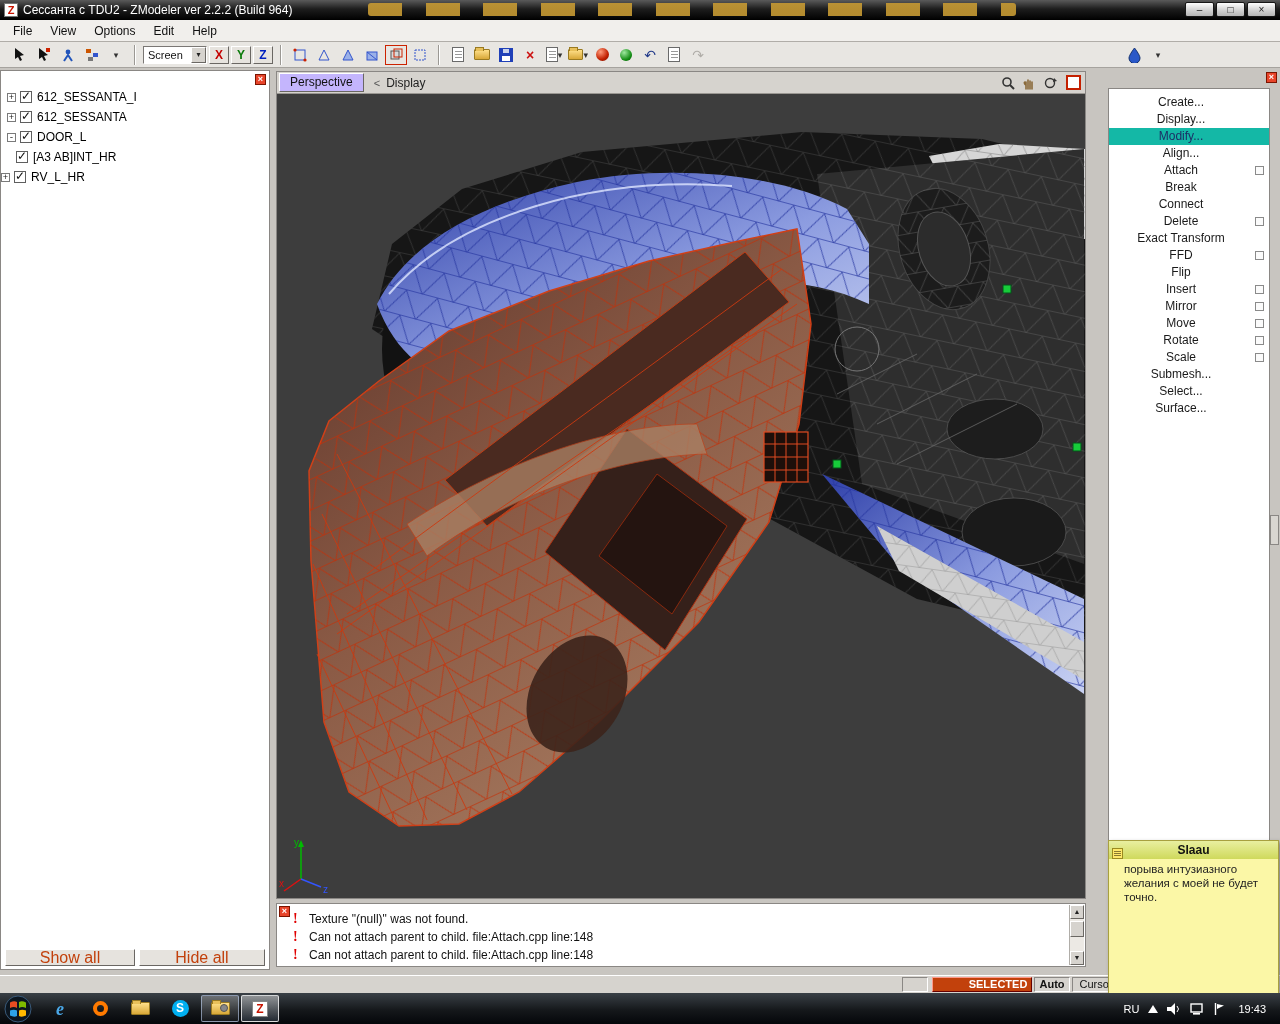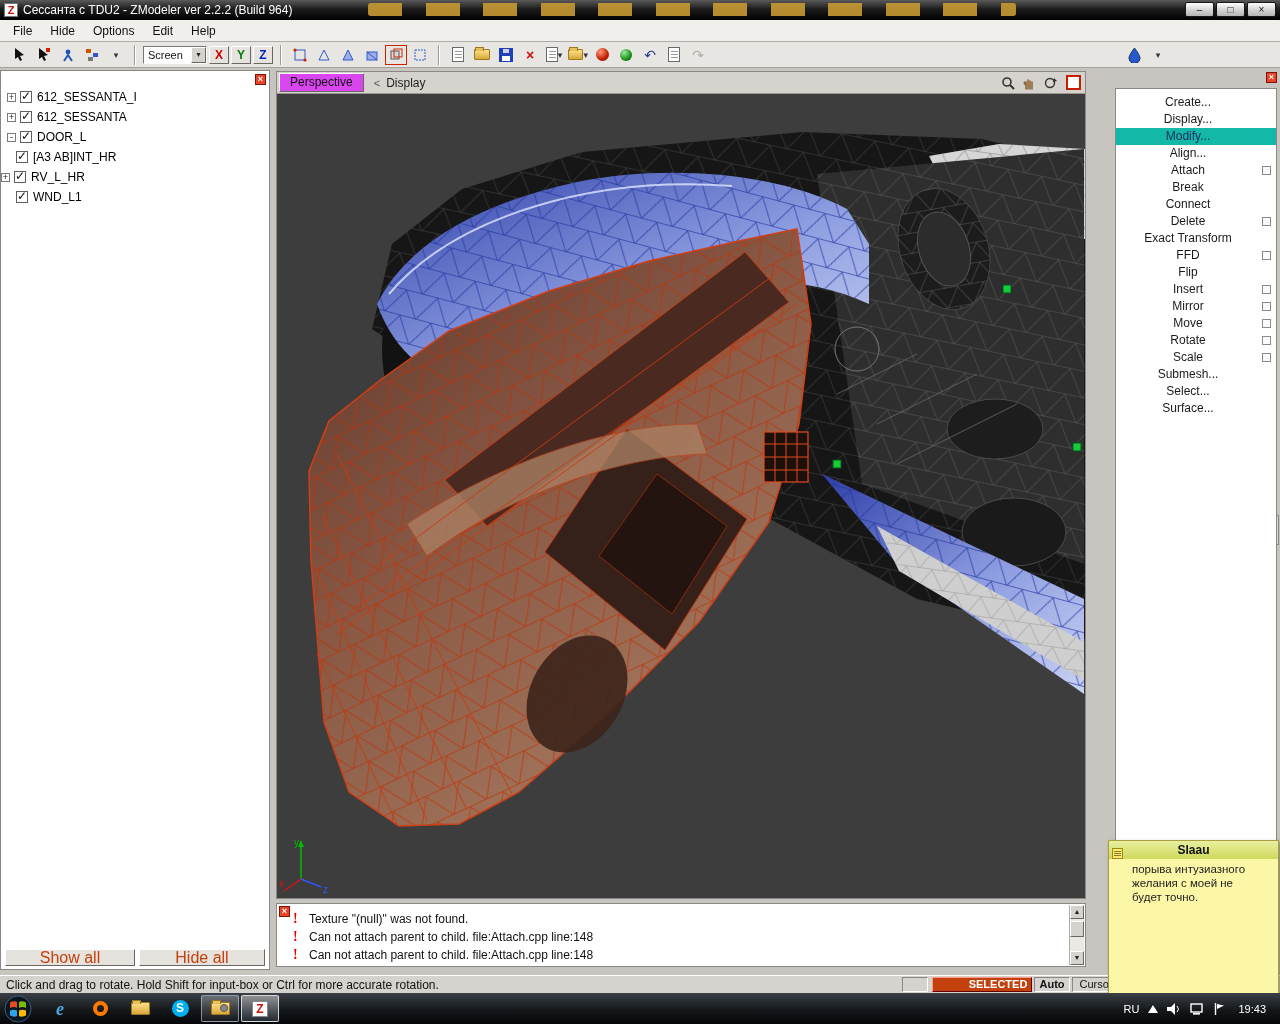--- a/index.html
+++ b/index.html
@@ -66,33 +66,33 @@
   .sel .rowband { background:#7f7f7f; color:#fff; }
   .cb { width:12px; height:12px; border:1px solid #5f5f5f; background:#fff; margin-right:5px; position:relative; flex:none; }
   .cb.checked::after { content:"✓"; position:absolute; left:0; top:-3px; font-size:12px; color:#111; }
   .panel-btn { position:absolute; bottom:3px; height:17px; background:#e6e3de; border:1px solid;
     border-color:#fff #6a6763 #6a6763 #fff; font-size:16px; text-align:center; line-height:15px; color:#c2410c; }
 
   
   .viewport { position:absolute; left:276px; top:71px; width:810px; height:828px; border:1px solid #8a8784; background:#3d3d3d; }
   .vp-header { position:absolute; left:0; top:0; width:100%; height:22px; background:#d6d3ce; border-bottom:1px solid #9a9792;
     display:flex; align-items:center; }
-  .vp-tab { height:19px; margin-left:2px; padding:0 10px; background:#d946ef; border:1px solid;
+  .vp-tab { height:19px; margin-left:2px; padding:0 10px; background:#c4b5fd; border:1px solid;
     border-color:#fff #6a6763 #6a6763 #fff; font-size:12px; line-height:17px; color:#111; }
   .vp-back { font-size:11px; color:#555; margin:0 6px 0 10px; }
   .vp-mode { font-size:12px; color:#222; }
   .vp-icons { position:absolute; right:26px; top:2px; display:flex; gap:3px; }
   .vp-ic { width:18px; height:18px; display:flex; align-items:center; justify-content:center; }
   .vp-max { position:absolute; right:4px; top:3px; width:15px; height:15px; background:#fff; border:2px solid #c42000; }
   .vp-canvas { position:absolute; left:0; top:22px; width:808px; height:805px; }
   .vp-canvas svg { display:block; width:100%; height:100%; }
 
   
   .right-panel { position:absolute; left:1108px; top:88px; width:162px; height:811px; background:#fff;
-    border:1px solid #8a8784; z-index:10;margin-left:7px; }
+    border:1px solid #8a8784; z-index:10; }
   .rp-item { position:relative; height:17px; line-height:17px; font-size:12px; color:#1a1a1a; text-align:center;
     padding:0 20px 0 4px; }
   .rp-item.hl { background:#14b8a6; color:#1c2f66; }
   .rp-cb { position:absolute; right:5px; top:4px; width:9px; height:9px; border:1px solid #8a8a8a; background:#fbfbfb; }
   .rthumb { position:absolute; left:1270px; top:515px; width:9px; height:30px; background:#d9d6d1; border:1px solid #8a8784; }
 
   
   .log-panel { position:absolute; left:276px; top:903px; width:810px; height:64px; background:#fff; border:1px solid #8a8784; }
   .log-rows { position:absolute; left:0; top:6px; right:18px; }
   .log-row { display:flex; align-items:center; height:18px; font-size:12px; color:#111; padding-left:16px; gap:10px; }
@@ -111,21 +111,21 @@
   .scell.modebadge { background:#c2410c; color:#fff; font-weight:bold; border-color:#ff9a8a #600 #600 #ff9a8a;padding-left:32px; }
   .scell.autoc { font-weight:bold; }
 
   
   .note { position:absolute; left:1108px; top:840px; width:171px; height:154px; z-index:40;
     border:1px solid #a8a040; box-shadow:2px 2px 4px rgba(0,0,0,.35); }
   .note-head { height:18px; background:linear-gradient(#e9efa0,#cfd95c); display:flex; align-items:flex-end; position:relative; }
   .note-ico { width:11px; height:11px; margin-left:3px; background:#ffe86a; border:1px solid #9a8a20; position:relative; }
   .note-ico::after { content:""; position:absolute; left:1px; top:2px; width:7px; height:1px; background:#8a7a30; box-shadow:0 2px 0 #8a7a30,0 4px 0 #8a7a30; }
   .note-title { flex:1; text-align:center; font:bold 12px/18px "Liberation Sans",sans-serif; color:#111; margin-right:14px; }
-  .note-body { height:134px; background:#fbf7a6; padding:3px 23px; font-size:11.5px; color:#222; line-height:14px; }
+  .note-body { height:134px; background:#fbf7a6; padding:3px 15px; font-size:11.5px; color:#222; line-height:14px; }
 
   
   .taskbar { position:absolute; left:0; top:993px; width:1280px; height:31px; z-index:50;
     background:linear-gradient(#3a4046,#15181b 55%,#04060a); display:flex; align-items:center; }
   .orb { width:28px; height:28px; margin:0 8px 0 4px; }
   .tico { width:38px; height:27px; margin:0 1px; border-radius:2px; display:flex; align-items:center; justify-content:center; }
   .tico.open { border:1px solid rgba(200,220,255,.55); background:linear-gradient(rgba(255,255,255,.28),rgba(255,255,255,.06)); }
   .tico.active { border:1px solid rgba(255,255,255,.75); background:linear-gradient(rgba(255,255,255,.45),rgba(160,190,220,.18)); }
   .ie-e { color:#4aa8e8; font:bold italic 18px/18px "Liberation Serif",serif; }
   .oring { width:15px; height:15px; border-radius:50%; border:4px solid #ff7a00; }
@@ -147,21 +147,21 @@
     <div class="glass-chips"></div>
     <div class="winbtns">
       <div class="winbtn">–</div>
       <div class="winbtn">□</div>
       <div class="winbtn">×</div>
     </div>
   </div>
 
   <div class="menubar">
     <div class="menu-item">File</div>
-    <div class="menu-item">Hide</div>
+    <div class="menu-item">View</div>
     <div class="menu-item">Options</div>
     <div class="menu-item">Edit</div>
     <div class="menu-item">Help</div>
   </div>
 
   <div class="toolbar">
     <div class="tbgrp">
       <div class="tbtn">
         <svg width="14" height="15">
             <polygon points="2,1 11,8 7,9 9,13 7,14 5,10 2,12" fill="#111"></polygon>
@@ -316,27 +316,20 @@
         <div class="rowband">
             <span class="cb checked"></span>
         <span>[A3 AB]INT_HR</span>
           </div>
       </div>
       <div class="tree-row lvl1">
         <span class="expander">+</span>
         <div class="rowband">
             <span class="cb checked"></span>
         <span>RV_L_HR</span>
-          </div>
-      </div>
-      <div class="tree-row lvl1">
-        <span class="noexp"></span>
-        <div class="rowband">
-            <span class="cb checked"></span>
-        <span>WND_L1</span>
           </div>
       </div>
     </div>
     <div class="panel-btn" style="left:4px; width:130px;">Show all</div>
     <div class="panel-btn" style="left:138px; width:126px;">Hide all</div>
   </div>
 
   <div class="viewport">
     <div class="vp-header">
       <div class="vp-tab">Perspective</div>
@@ -542,21 +535,20 @@
         </div>
     </div>
     <div class="vscroll">
       <div class="sbbtn" style="top:0;">▲</div>
       <div class="sbthumb"></div>
       <div class="sbbtn" style="bottom:0;">▼</div>
     </div>
   </div>
 
   <div class="statusbar">
-    <div class="hint">Click and drag to rotate. Hold Shift for input-box or Ctrl for more accurate rotation.</div>
     <div class="scell" style="left:902px; width:26px;"></div>
     <div class="scell modebadge" style="left:932px; width:100px;">SELECTED MODE</div>
     <div class="scell autoc" style="left:1034px; width:36px;">Auto</div>
     <div class="scell" style="left:1072px; width:48px;">Cursor</div>
   </div>
 
   <div class="note">
     <div class="note-head">
       <div class="note-ico"></div>
       <div class="note-title">Slaau</div>

